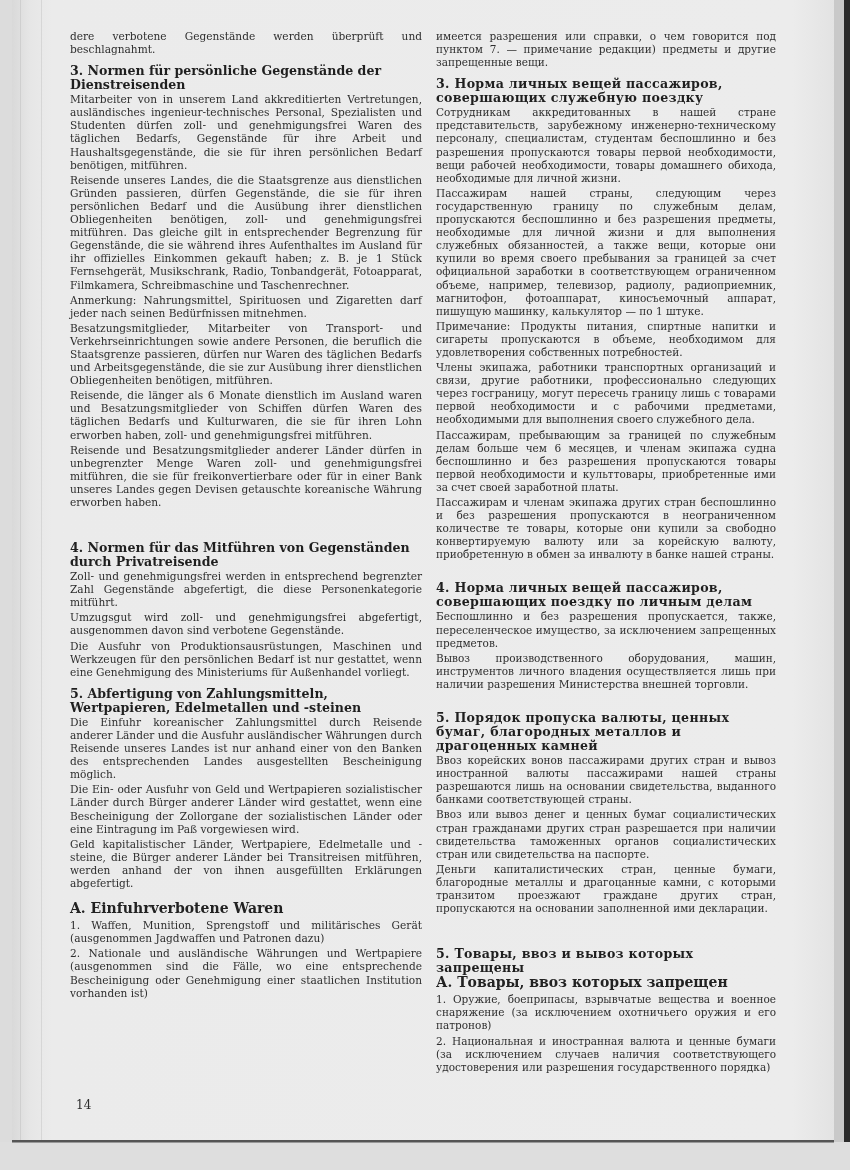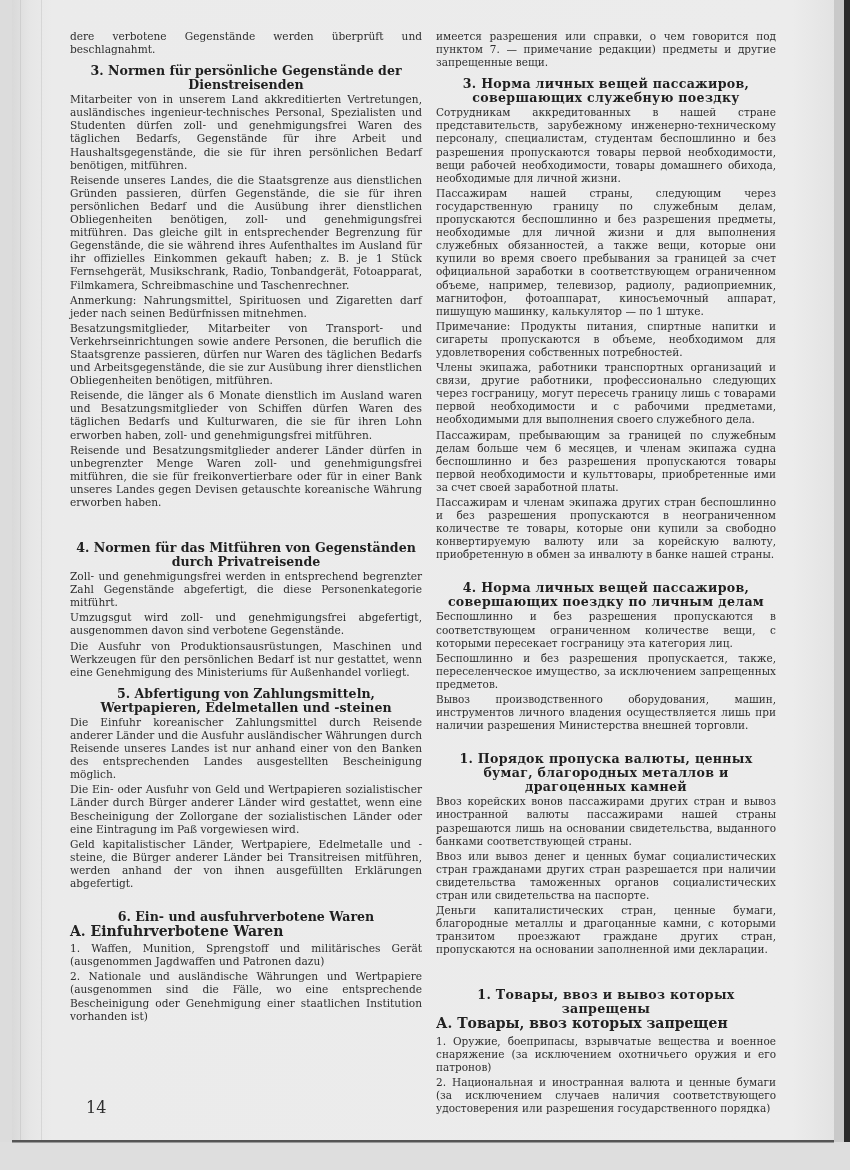--- a/index.html
+++ b/index.html
@@ -24,28 +24,28 @@
   .col {
     position: absolute; top: 30px; width: 352px;
     font-size: 10.6px; line-height: 13.1px; color: #2e2e2e;
     text-align: justify; hyphens: manual;
   }
   .col.de { left: 70px; }
   .col.ru { left: 436px; top: 10px; width: 340px; font-size: 10.5px; }
   .col p { margin: 0 0 2px 0; }
   .col h2 {
     font-size: 12.6px; line-height: 14px; margin: 8px 0 1px 0; font-weight: bold; color: #1f1f1f;
-    text-align: center;
+    text-align: left;
   }
   .col.ru h2 { letter-spacing: 0.3px; }
   .col h3 { font-size: 14px; margin: 0 0 4px 0; font-weight: bold; color: #222; }
   .gap-lg { height: 22px; }
   .gap-md { height: 10px; }
   .page-number {
-    position: absolute; left: 86px; top: 1098px; font-size: 16px; color: #2e2e2e;
+    position: absolute; left: 76px; top: 1098px; font-size: 12px; color: #2e2e2e;
   }
 </style>
 </head>
 <body>
 
 <div class="right-edge"></div>
 <div class="right-dark"></div>
 <div class="bottom-area"></div>
 
 <div class="page">
@@ -69,53 +69,51 @@
   <p>Umzugsgut wird zoll- und genehmigungsfrei abgefertigt, ausgenommen davon sind verbotene Gegenstände.</p>
   <p>Die Ausfuhr von Produktionsausrüstungen, Maschinen und Werkzeugen für den persönlichen Bedarf ist nur gestattet, wenn eine Genehmigung des Ministeriums für Außenhandel vorliegt.</p>
 
   <h2>5. Abfertigung von Zahlungsmitteln, Wertpapieren, Edelmetallen und -steinen</h2>
   <p>Die Einfuhr koreanischer Zahlungsmittel durch Reisende anderer Länder und die Ausfuhr ausländischer Währungen durch Reisende unseres Landes ist nur anhand einer von den Banken des entsprechenden Landes ausgestellten Bescheinigung möglich.</p>
   <p>Die Ein- oder Ausfuhr von Geld und Wertpapieren sozialistischer Länder durch Bürger anderer Länder wird gestattet, wenn eine Bescheinigung der Zollorgane der sozialistischen Länder oder eine Eintragung im Paß vorgewiesen wird.</p>
   <p>Geld kapitalistischer Länder, Wertpapiere, Edelmetalle und -steine, die Bürger anderer Länder bei Transitreisen mitführen, werden anhand der von ihnen ausgefüllten Erklärungen abgefertigt.</p>
 
   <div class="gap-md"></div>
 
-  <h2>6. Ein- und ausfuhrverbotene Waren</h2>
   <h3>A. Einfuhrverbotene Waren</h3>
   <p>1. Waffen, Munition, Sprengstoff und militärisches Gerät (ausgenommen Jagdwaffen und Patronen dazu)</p>
   <p>2. Nationale und ausländische Währungen und Wertpapiere (ausgenommen sind die Fälle, wo eine entsprechende Bescheinigung oder Genehmigung einer staatlichen Institution vorhanden ist)</p>
 </div>
 
 <div class="col ru">
   <div style="height:20px"></div>
   <p>имеется разрешения или справки, о чем говорится под пунктом 7. — примечание редакции) предметы и другие запрещенные вещи.</p>
 
   <h2>3. Норма личных вещей пассажиров, совершающих служебную поездку</h2>
   <p>Сотрудникам аккредитованных в нашей стране представительств, зарубежному инженерно-техническому персоналу, специалистам, студентам беспошлинно и без разрешения пропускаются товары первой необходимости, вещи рабочей необходимости, товары домашнего обихода, необходимые для личной жизни.</p>
   <p>Пассажирам нашей страны, следующим через государственную границу по служебным делам, пропускаются беспошлинно и без разрешения предметы, необходимые для личной жизни и для выполнения служебных обязанностей, а также вещи, которые они купили во время своего пребывания за границей за счет официальной заработки в соответствующем ограниченном объеме, например, телевизор, радиолу, радиоприемник, магнитофон, фотоаппарат, киносъемочный аппарат, пишущую машинку, калькулятор — по 1 штуке.</p>
   <p>Примечание: Продукты питания, спиртные напитки и сигареты пропускаются в объеме, необходимом для удовлетворения собственных потребностей.</p>
   <p>Члены экипажа, работники транспортных организаций и связи, другие работники, профессионально следующих через госграницу, могут пересечь границу лишь с товарами первой необходимости и с рабочими предметами, необходимыми для выполнения своего служебного дела.</p>
   <p>Пассажирам, пребывающим за границей по служебным делам больше чем 6 месяцев, и членам экипажа судна беспошлинно и без разрешения пропускаются товары первой необходимости и культтовары, приобретенные ими за счет своей заработной платы.</p>
   <p>Пассажирам и членам экипажа других стран беспошлинно и без разрешения пропускаются в неограниченном количестве те товары, которые они купили за свободно конвертируемую валюту или за корейскую валюту, приобретенную в обмен за инвалюту в банке нашей страны.</p>
 
   <div class="gap-md"></div>
 
   <h2>4. Норма личных вещей пассажиров, совершающих поездку по личным делам</h2>
-  <p>Беспошлинно и без разрешения пропускаются в соответствующем ограниченном количестве вещи, с которыми пересекает госграницу эта категория лиц.</p>
   <p>Беспошлинно и без разрешения пропускается, также, переселенческое имущество, за исключением запрещенных предметов.</p>
   <p>Вывоз производственного оборудования, машин, инструментов личного владения осуществляется лишь при наличии разрешения Министерства внешней торговли.</p>
 
   <div class="gap-md"></div>
 
-  <h2>1. Порядок пропуска валюты, ценных бумаг, благородных металлов и драгоценных камней</h2>
+  <h2>5. Порядок пропуска валюты, ценных бумаг, благородных металлов и драгоценных камней</h2>
   <p>Ввоз корейских вонов пассажирами других стран и вывоз иностранной валюты пассажирами нашей страны разрешаются лишь на основании свидетельства, выданного банками соответствующей страны.</p>
   <p>Ввоз или вывоз денег и ценных бумаг социалистических стран гражданами других стран разрешается при наличии свидетельства таможенных органов социалистических стран или свидетельства на паспорте.</p>
   <p>Деньги капиталистических стран, ценные бумаги, благородные металлы и драгоцанные камни, с которыми транзитом проезжают граждане других стран, пропускаются на основании заполненной ими декларации.</p>
 
   <div class="gap-lg"></div>
 
-  <h2>1. Товары, ввоз и вывоз которых запрещены</h2>
+  <h2>5. Товары, ввоз и вывоз которых запрещены</h2>
   <h3>А. Товары, ввоз которых запрещен</h3>
   <p>1. Оружие, боеприпасы, взрывчатые вещества и военное снаряжение (за исключением охотничьего оружия и его патронов)</p>
   <p>2. Национальная и иностранная валюта и ценные бумаги (за исключением случаев наличия соответствующего удостоверения или разрешения государственного порядка)</p>
 </div>
 
 <div class="page-number">14</div>
 
 </body></html>

